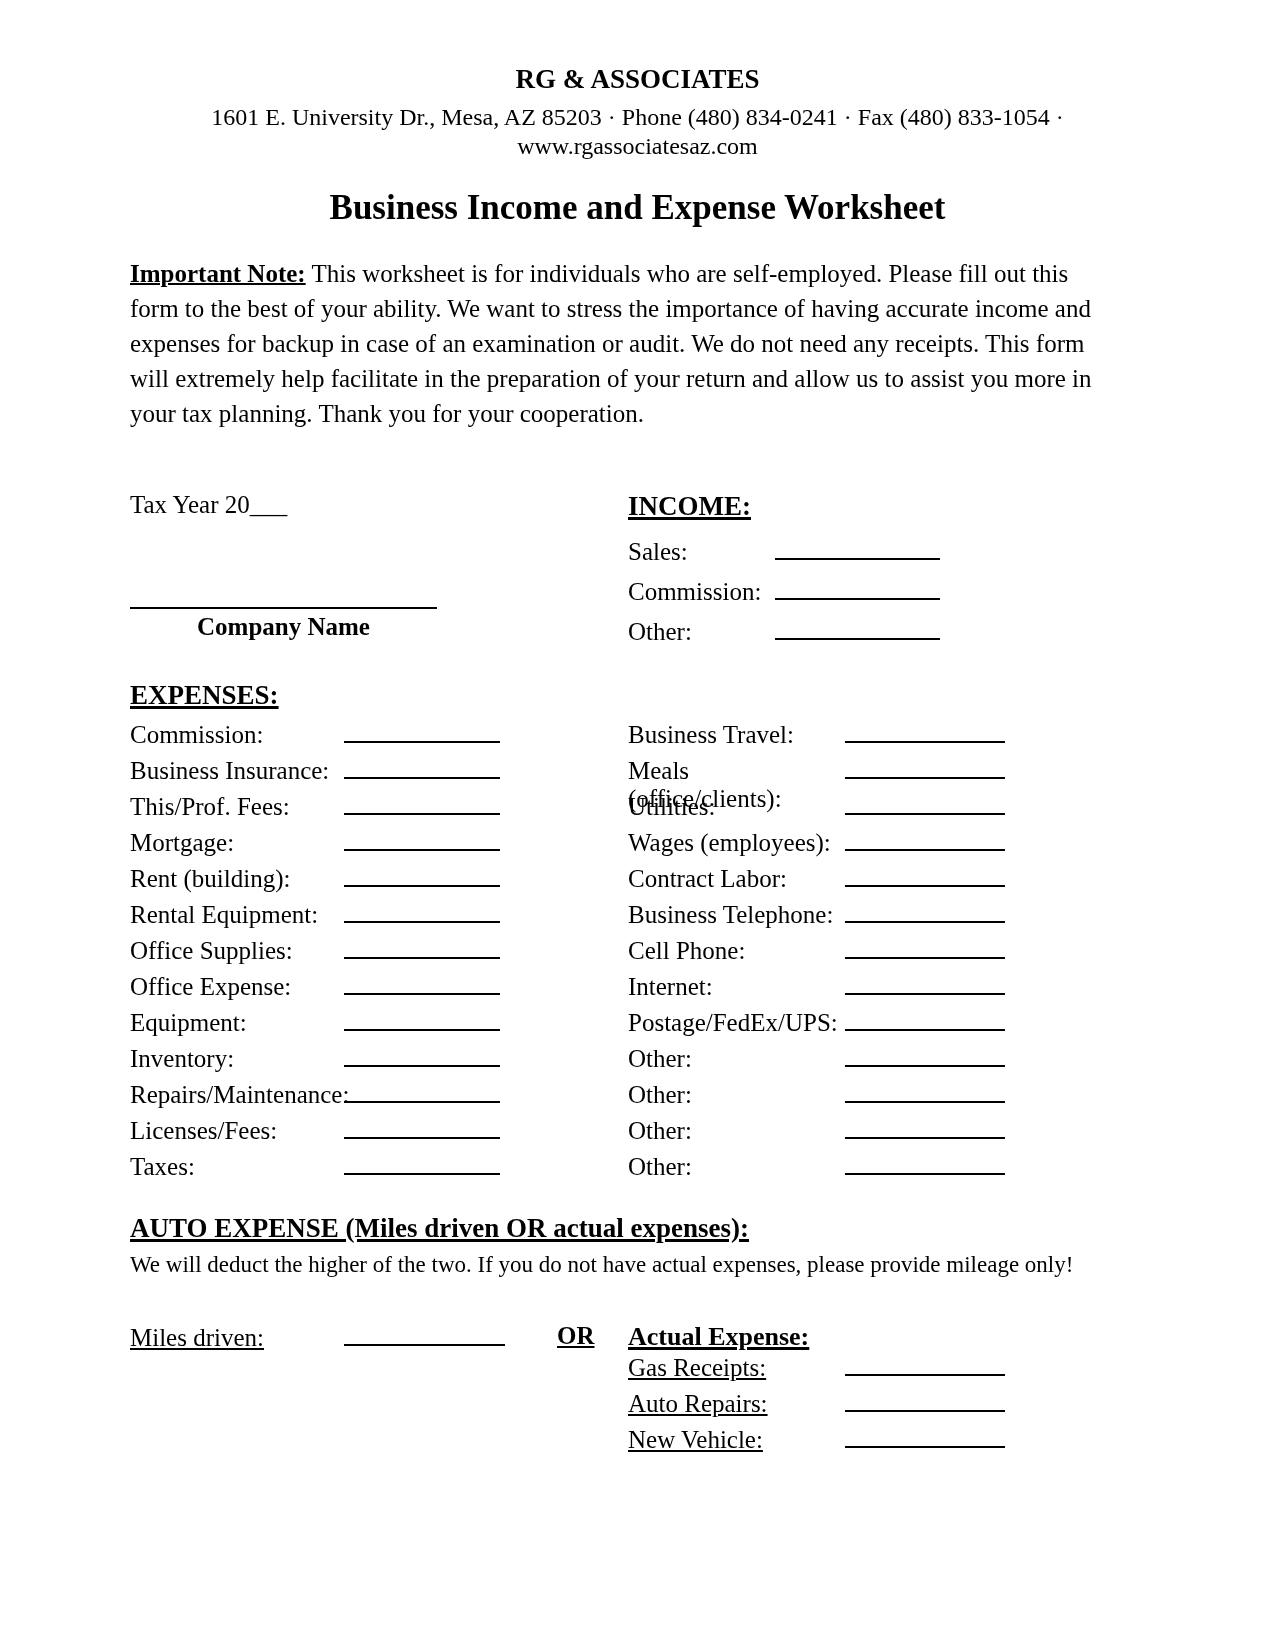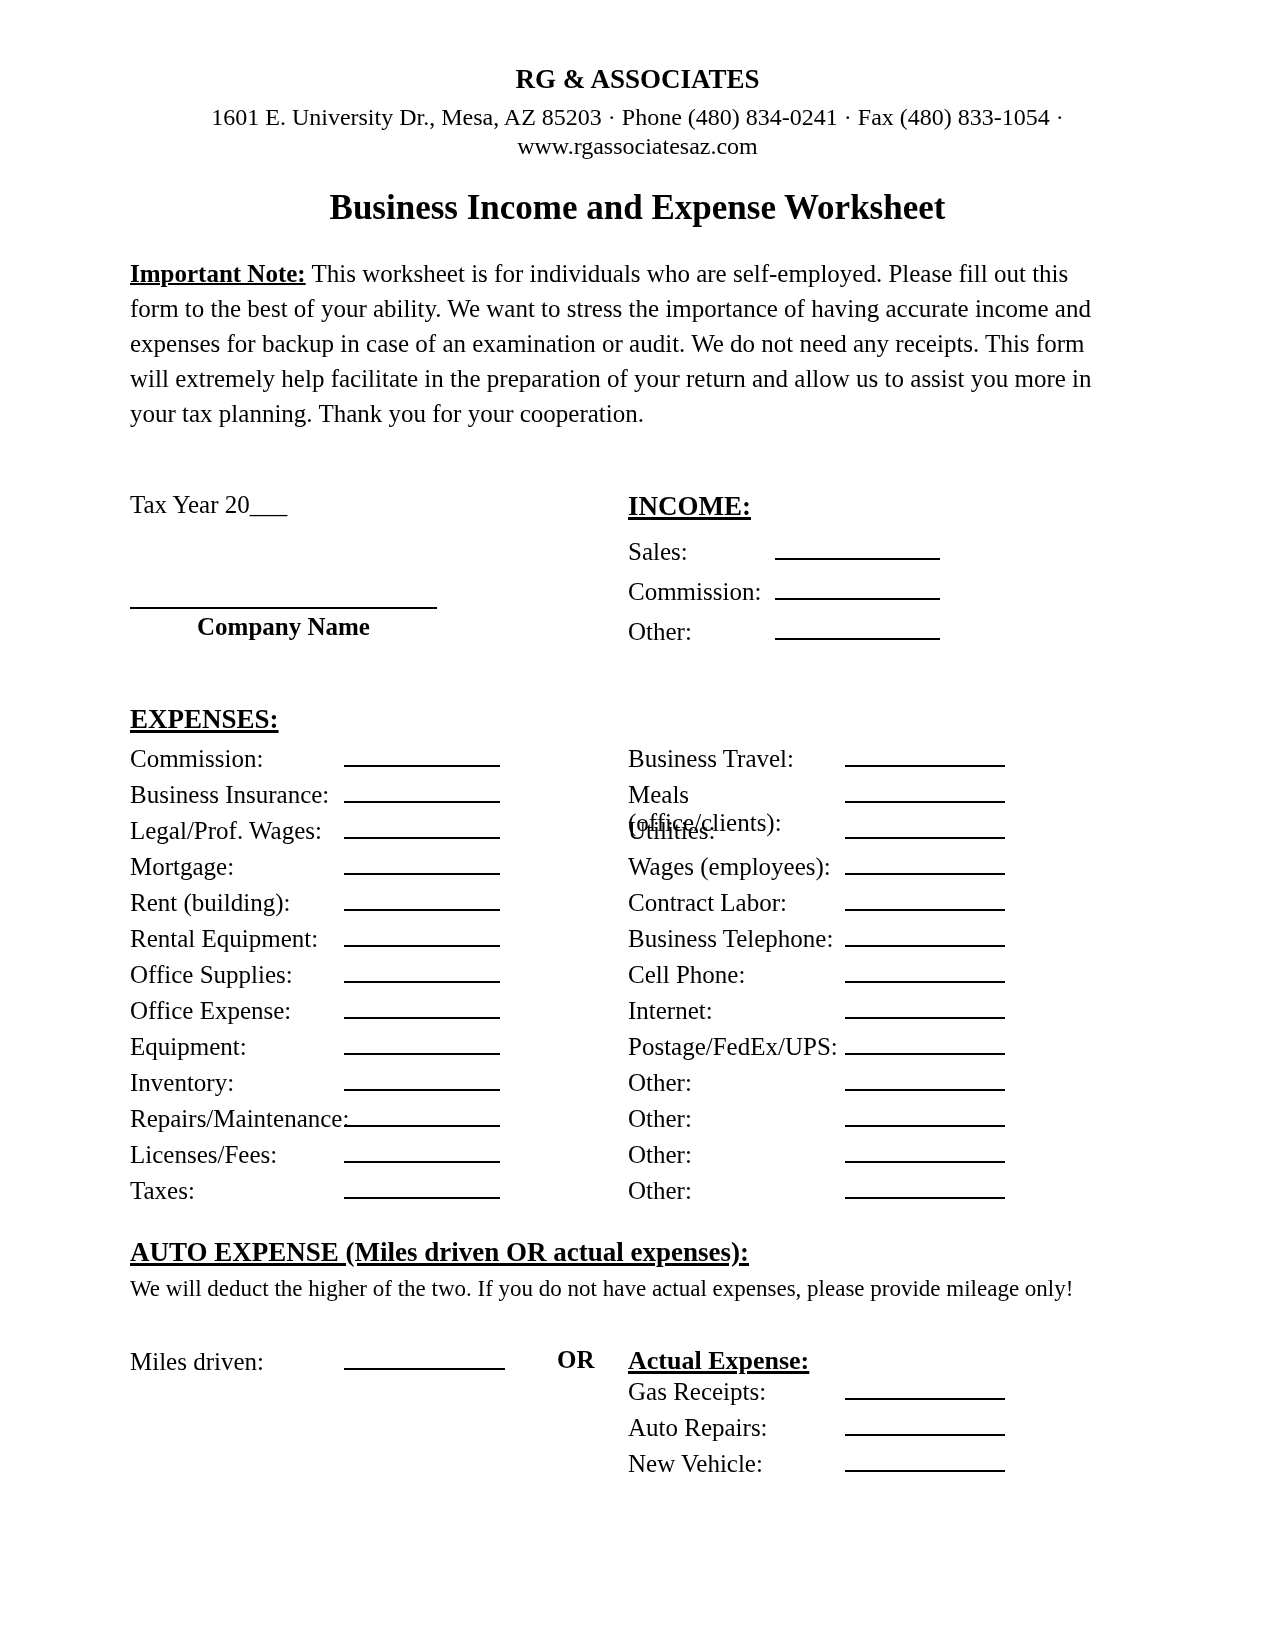--- a/index.html
+++ b/index.html
@@ -44,33 +44,33 @@
   .mid-left { width: 498px; flex: none; }
   .mid-right { flex: 1; }
   .company-block { margin-top: 64px; width: 307px; }
   .company-line { width: 307px; border-bottom: 2px solid #000; height: 26px; }
   .company-label { font-weight: bold; text-align: center; margin-top: 4px; }
   .inc-row { display: flex; margin-top: 10px; align-items: baseline; }
   .inc-row .lab { width: 147px; flex: none; }
   .inc-row .blank { width: 165px; }
   .mid-right .u-head { display: inline-block; margin-bottom: 4px; }
   
-  .exp-head { margin-top: 58px; font-family: Liberation Serif, serif; }
+  .exp-head { margin-top: 34px; font-family: Liberation Serif, serif; }
   .exp-grid { display: flex; margin-top: 8px; }
   .exp-col-l { width: 498px; flex: none; }
   .exp-col-r { flex: 1; }
   .exp-row { display: flex; align-items: baseline; height: 36px; }
   .exp-col-l .lab { width: 214px; flex: none; }
   .exp-col-l .blank { width: 156px; }
   .exp-col-r .lab { width: 217px; flex: none; }
   .exp-col-r .blank { width: 160px; }
   
   .auto-head { margin-top: 26px; }
   .auto-note { margin-top: 8px; font-size: 23px; }
-  .auto-row { display: flex; margin-top: 44px; align-items: flex-start; }
+  .auto-row { display: flex; margin-top: 44px; align-items: flex-start; text-decoration: underline; }
   .miles-cell { width: 375px; flex: none; display: flex; align-items: baseline; }
   .miles-cell .lab { width: 214px; flex: none; }
   .miles-cell .blank { width: 161px; }
   .or-cell { font-weight: bold; margin-left: 52px; width: 71px; flex: none; }
   .actual-col { flex: none; }
   .actual-col .u-head { display: inline-block; font-size: 26px; }
   .act-row { display: flex; align-items: baseline; height: 36px; }
   .act-row .lab { width: 217px; flex: none; }
   .act-row .blank { width: 160px; }
 </style>
@@ -120,21 +120,21 @@
     <div class="exp-col-l">
       <div class="exp-row">
           <span class="lab">Commission:</span>
           <span class="blank"></span>
         </div>
       <div class="exp-row">
           <span class="lab">Business Insurance:</span>
           <span class="blank"></span>
         </div>
       <div class="exp-row">
-          <span class="lab">Legal/Prof. Wages:</span>
+          <span class="lab">This/Prof. Fees:</span>
           <span class="blank"></span>
         </div>
       <div class="exp-row">
           <span class="lab">Mortgage:</span>
           <span class="blank"></span>
         </div>
       <div class="exp-row">
           <span class="lab">Rent (building):</span>
           <span class="blank"></span>
         </div>

